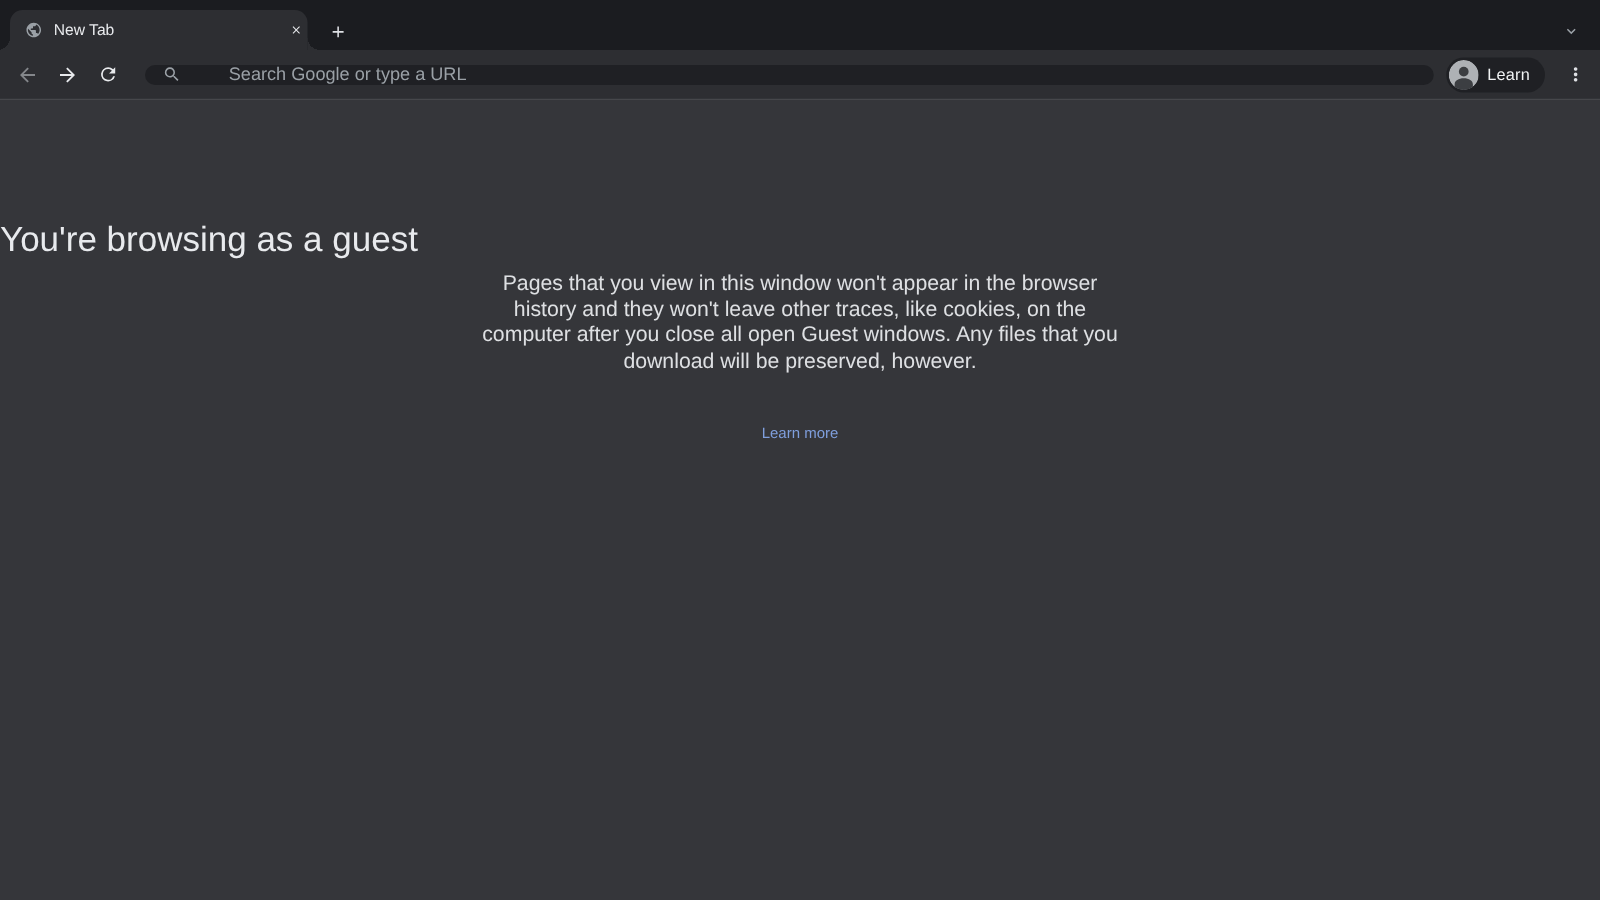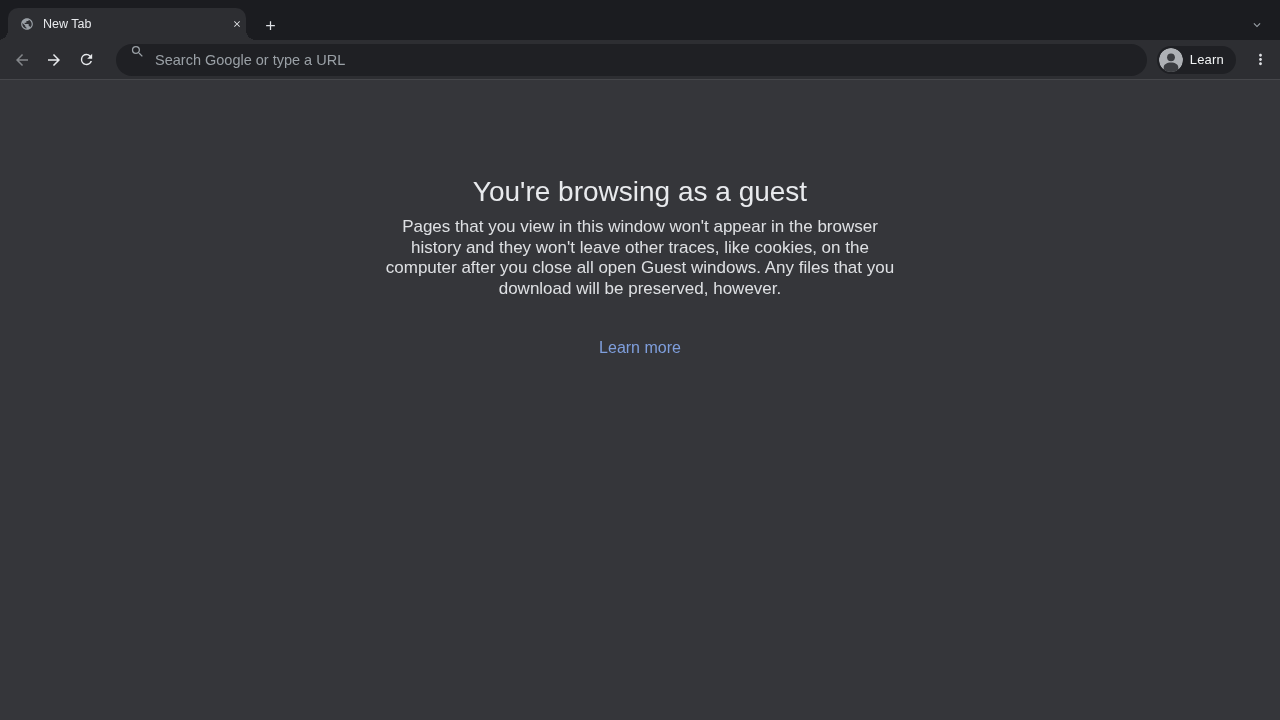--- a/index.html
+++ b/index.html
@@ -42,23 +42,24 @@
   }
 
   
   .toolbar {
     height:40px; background:#2d2e32; flex:0 0 auto;
     display:flex; align-items:center; padding:0 6px 0 8px;
     border-bottom:1px solid #46474b;
   }
   .nav-btn { width:28px; height:28px; border-radius:50%; margin-right:4px; }
   .omnibox {
-    flex:1; height:32px; margin:0 10px 0 12px; background:#1f2024;
+    flex:1; height:16px; margin:0 10px 0 12px; background:#1f2024;
     border-radius:16px; display:flex; padding:0 14px;
     min-width:0;
+    gap:28px;
   }
   .omnibox input {
     flex:1; background:transparent; border:none; outline:none;
     font-family:"Liberation Sans", sans-serif;
     font-size:14.5px; color:#e8eaed; margin-left:10px; min-width:0;
   }
   .omnibox input::placeholder { color:#9aa0a6; opacity:1; }
   .profile-chip {
     height:28px; background:#1f2024; border:none; border-radius:14px;
     display:flex; align-items:center; padding:2px 12px 2px 2px; cursor:pointer;
@@ -68,31 +69,31 @@
   .profile-label {
     margin-left:7px; font-size:13px; font-weight:500; color:#f1f3f4; letter-spacing:0.2px;
   }
   .menu-btn { width:28px; height:28px; border-radius:50%; }
 
   
   .page {
     flex:1; background:#35363a; overflow:hidden;
   }
   .guest-heading {
-    margin-top:96px; text-align:center;
+    margin-top:96px; text-align:left;
     font-size:28px; font-weight:400; color:#e8eaed;
   }
   .guest-body {
     width:max-content; margin:9px auto 0; text-align:center;
     white-space:pre-line;
     font-size:17px; line-height:20.5px; color:#dee0e3;
   }
   .learn-more {
     display:block; width:max-content; margin:40px auto 0;
-    font-size:16px; font-weight:500; color:#7f9fdd; text-decoration:none; cursor:pointer;
+    font-size:12px; font-weight:500; color:#7f9fdd; text-decoration:none; cursor:pointer;
   }
 </style>
 </head>
 <body>
 
 <div class="browser">
 
   <div class="tabstrip">
     <div class="tab">
       <span style="display:flex">

